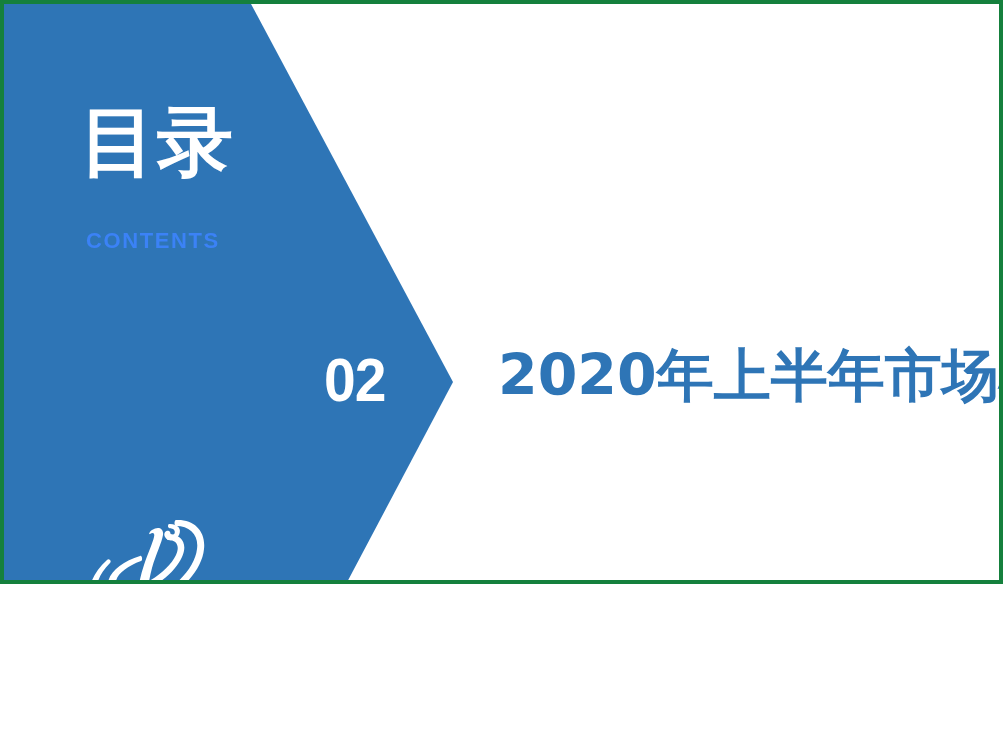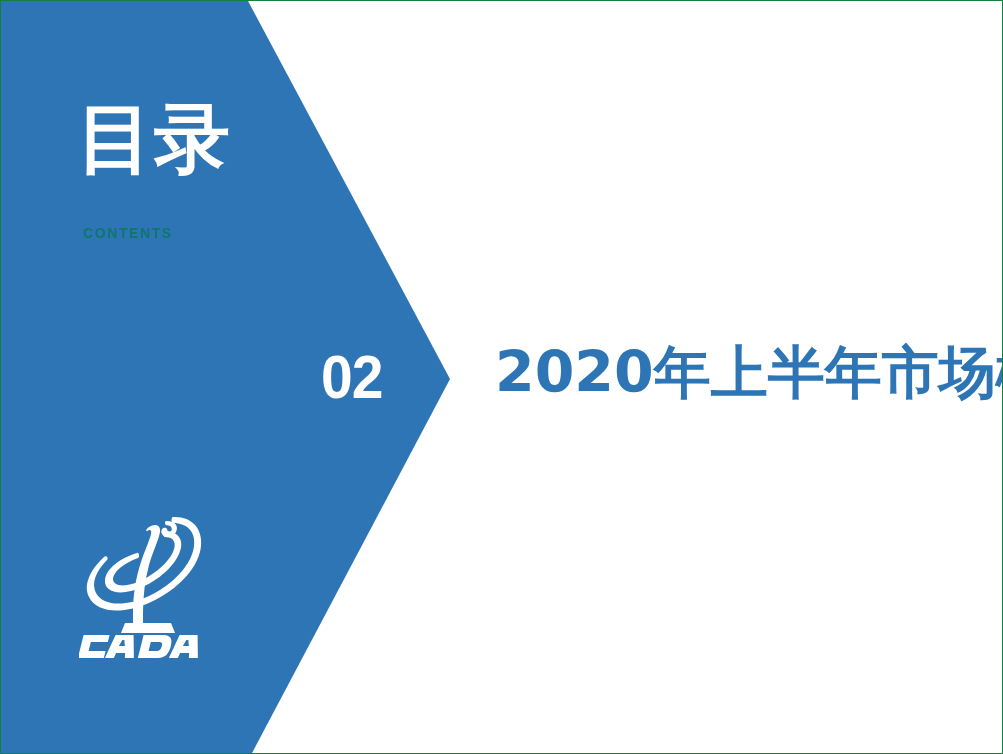--- a/index.html
+++ b/index.html
@@ -10,24 +10,24 @@
   body {
     width: 1003px;
     height: 754px;
     overflow: hidden;
     font-family: "Liberation Sans", "DejaVu Sans", sans-serif;
   }
 
   #slide {
     position: relative;
     width: 1003px;
-    height: 754px;
+    height: 584px;
     background: #ffffff;
     box-sizing: border-box;
-    border: 1px solid #15803d;
+    border: 4px solid #15803d;
     overflow: hidden;
   }
 
   
   #chevron {
     position: absolute;
     left: 0;
     top: 0;
     width: 460px;
     height: 754px;
@@ -51,23 +51,23 @@
     letter-spacing: 1px;
     white-space: nowrap;
   }
 
   
   #heading-en {
     position: absolute;
     left: 82px;
     top: 224px;
     z-index: 3;
-    color: #0f766e;
+    color: #3b82f6;
     font-family: "Liberation Sans", sans-serif;
-    font-size: 14px;
+    font-size: 22px;
     font-weight: bold;
     letter-spacing: 1.6px;
     white-space: nowrap;
   }
 
   
   #section-number {
     position: absolute;
     left: 320px;
     top: 345px;

